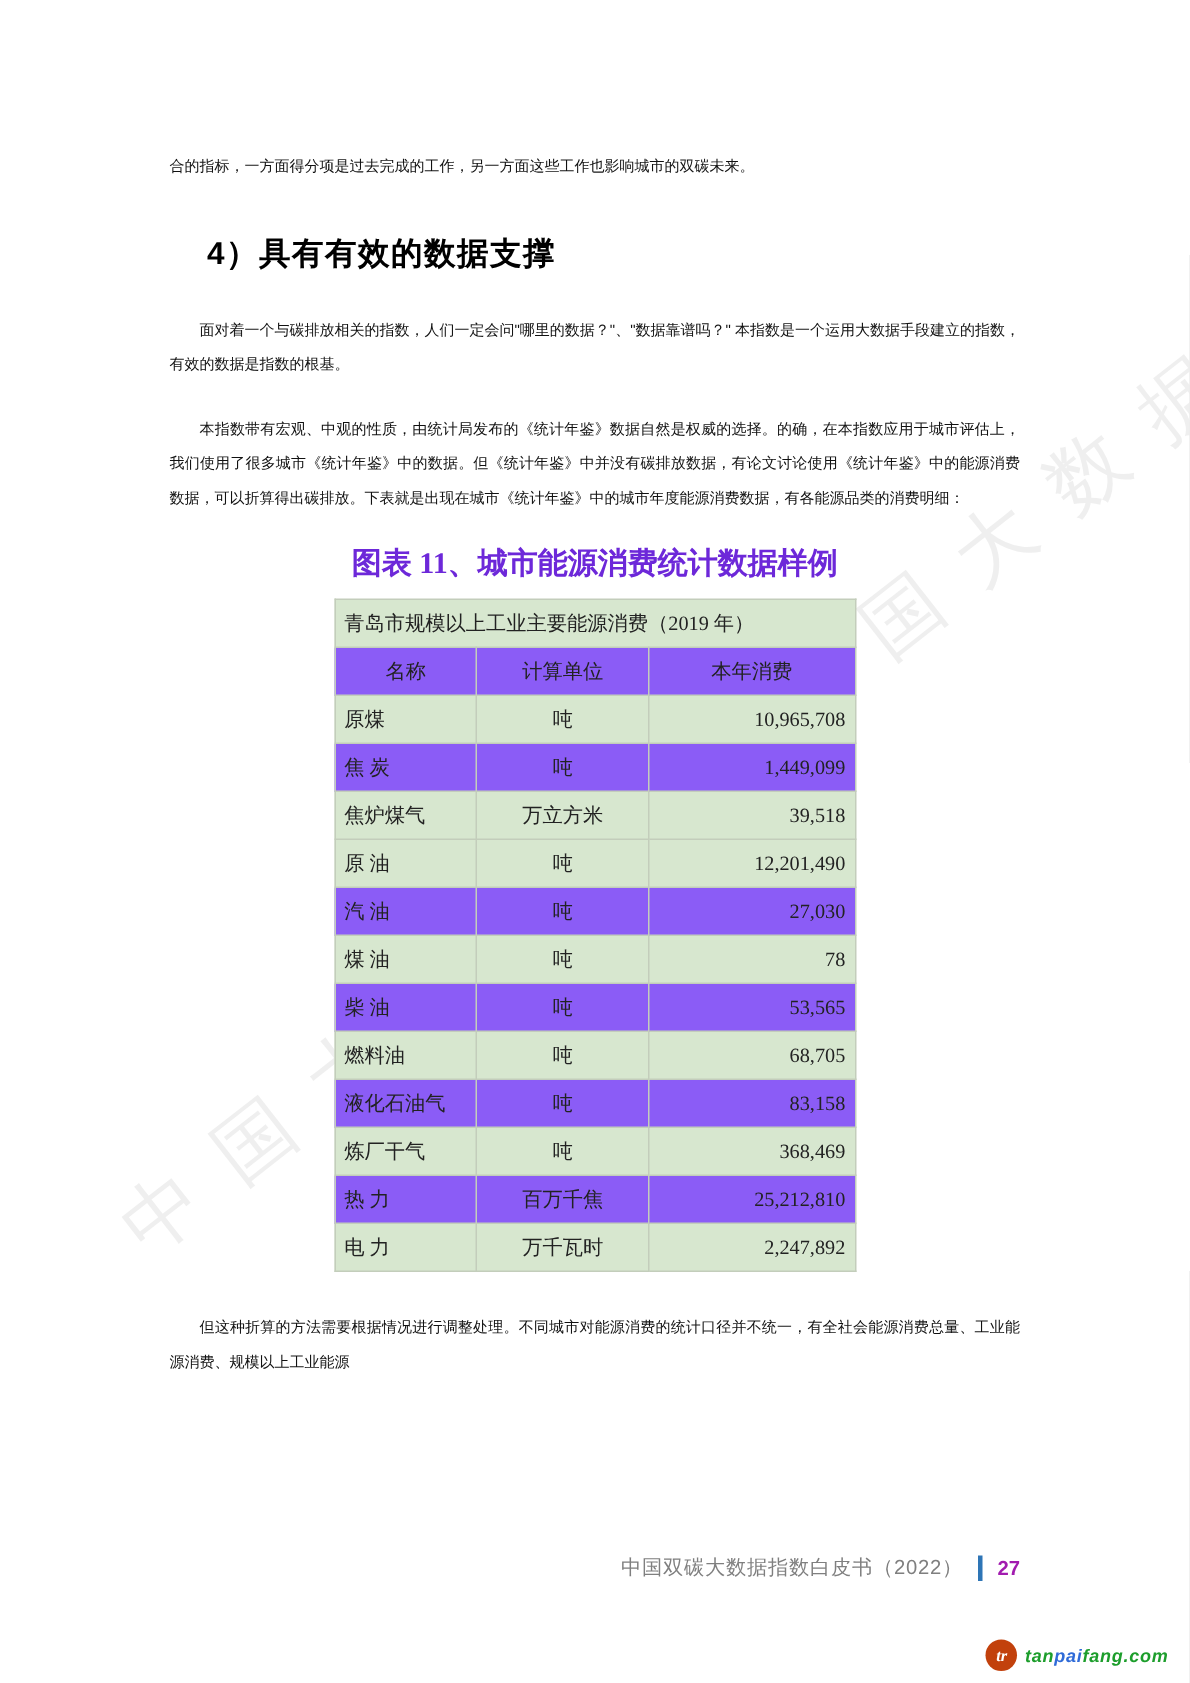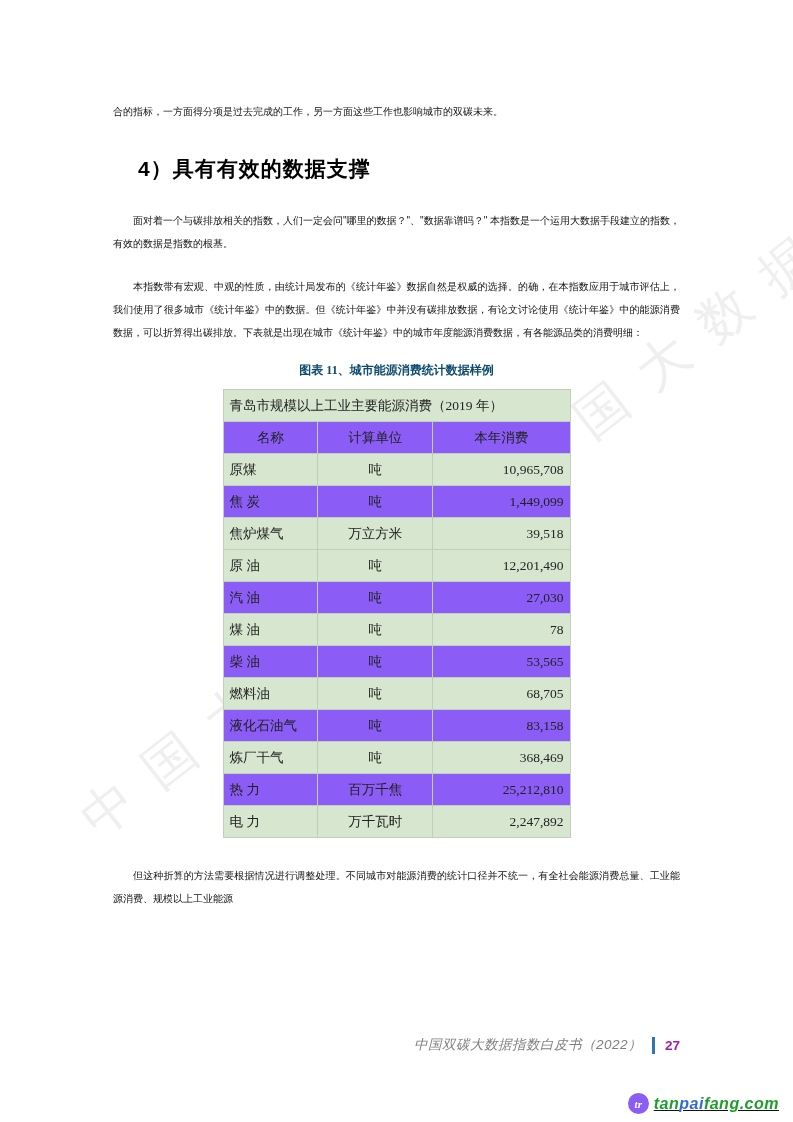--- a/index.html
+++ b/index.html
@@ -38,23 +38,23 @@
     color: #000000;
     letter-spacing: 1px;
     margin-left: 25px;
   }
   .p2 { margin-top: 26px; }
   .p3 { margin-top: 20px; }
 
   .figure-caption {
     margin-top: 18px;
     text-align: center;
-    font-size: 12px;
-    font-weight: bold;
-    color: #0c4a6e;
+    font-size: 20px;
+    font-weight: bold;
+    color: #6d28d9;
     font-family: "Liberation Serif", serif;
   }
 
   .energy-table-wrap {
     margin-top: 10px;
     display: flex;
     justify-content: center;
   }
   table.energy-table {
     border-collapse: collapse;
@@ -83,21 +83,21 @@
 
   .page-footer {
     position: absolute;
     top: 1036px;
     right: 113px;
     display: flex;
     align-items: center;
     gap: 10px;
     font-size: 13.5px;
   }
-  .footer-title { color: #7f7f7f; letter-spacing: 0.5px; font-style: italic; }
+  .footer-title { color: #7f7f7f; letter-spacing: 0.5px; }
   .footer-divider { width: 3px; height: 17px; background: #2e75b6; }
   .footer-page-num { color: #a21caf; font-weight: bold; }
 
   .site-logo {
     position: absolute;
     right: 14px;
     bottom: 8px;
     display: flex;
     align-items: center;
     gap: 5px;
@@ -112,26 +112,25 @@
     color: #ffffff;
     font-style: italic;
     font-weight: bold;
     font-size: 11px;
     display: flex;
     align-items: center;
     justify-content: center;
     font-family: "Liberation Serif", serif;
   }
   .logo-text {
-    font-size: 16px;
+    font-size: 12px;
     font-weight: bold;
     font-style: italic;
     letter-spacing: 0.5px;
     font-family: "Liberation Sans", sans-serif;
-    text-decoration: underline;
   }
 
   .watermark {
     position: absolute;
     font-size: 52px;
     letter-spacing: 26px;
     color: rgba(140, 140, 140, 0.14);
     white-space: nowrap;
     pointer-events: none;
     font-family: "Liberation Sans", sans-serif;
@@ -235,17 +234,17 @@
     <p class="body-p indent p5">但这种折算的方法需要根据情况进行调整处理。不同城市对能源消费的统计口径并不统一，有全社会能源消费总量、工业能源消费、规模以上工业能源</p>
   </div>
 
   <div class="page-footer">
     <span class="footer-title">中国双碳大数据指数白皮书（2022）</span>
     <span class="footer-divider"></span>
     <span class="footer-page-num">27</span>
   </div>
 
   <a class="site-logo">
-    <span class="logo-circle" style="background: #8b5cf6;">tr</span>
+    <span class="logo-circle" style="background: #c2410c;">tr</span>
     <span class="logo-text"><span style="color: rgb(29, 158, 44);">tan</span><span style="color: rgb(47, 107, 216);">pai</span><span style="color: rgb(29, 158, 44);">fang.com</span></span>
   </a>
 
 </div>
 
 </body></html>

